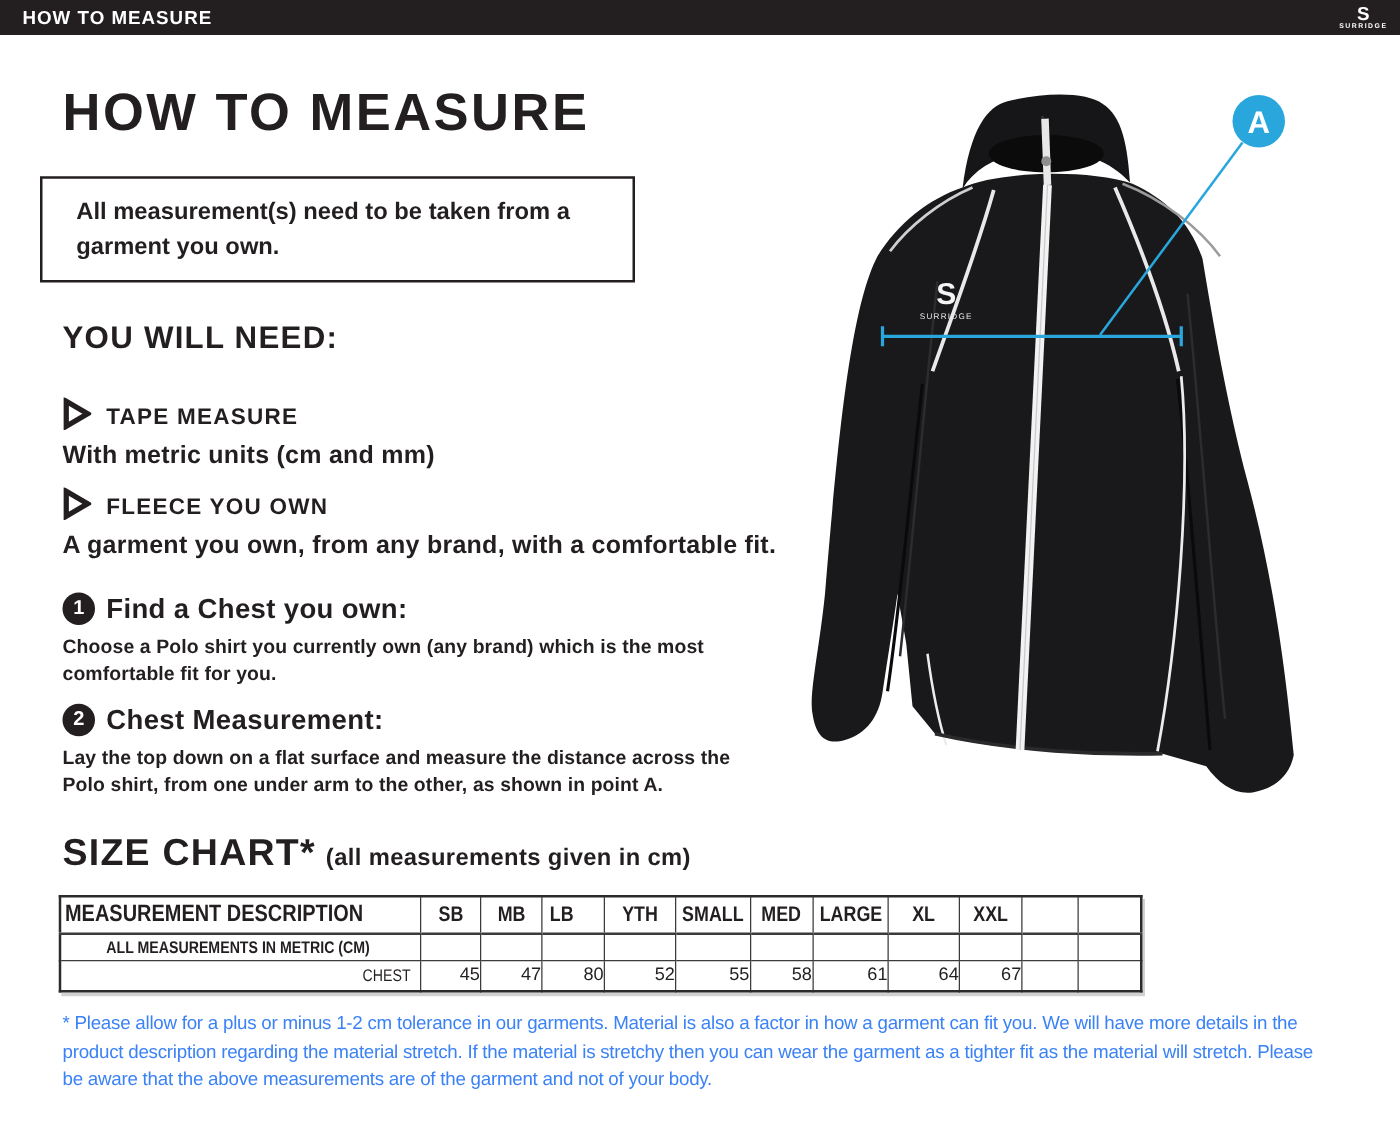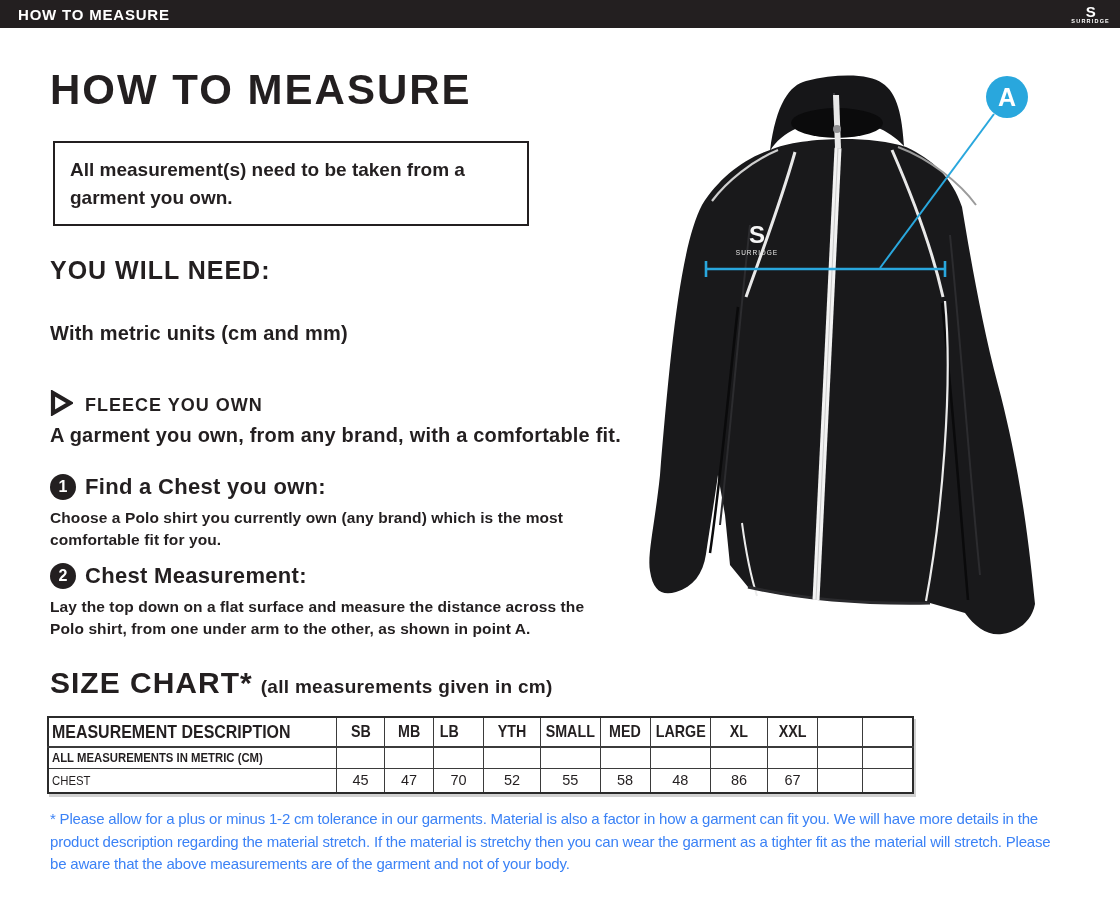--- a/index.html
+++ b/index.html
@@ -10,22 +10,22 @@
   
   .topbar { position:absolute; left:0; top:0; width:1120px; height:28px; background:#231f20;
             display:flex; align-items:center; justify-content:space-between; padding:0 10px 0 18px; }
   .topbar-title { color:#fff; font-size:15px; font-weight:bold; letter-spacing:0.8px; }
   .brand { display:flex; flex-direction:column; align-items:center; line-height:1; margin-top:1px; }
   .brand .s-glyph { color:#fff; font-size:15px; font-weight:bold; line-height:0.9; }
   .brand .brand-name { color:#fff; font-size:5.5px; font-weight:bold; letter-spacing:1.2px; margin-top:1px; }
 
   
   .h1 { position:absolute; left:50px; top:66px; font-size:42px; font-weight:bold; letter-spacing:2px; color:#231f20; }
-  .notice { position:absolute; left:53px; top:141px; width:476px; border:2px solid #231f20;
-            padding:13px 15px; font-size:19px; font-weight:bold; line-height:1.45; }
+  .notice { position:absolute; left:32px; top:141px; width:476px; border:2px solid #231f20;
+            padding:13px 27px; font-size:19px; font-weight:bold; line-height:1.45; }
   .h2 { position:absolute; left:50px; font-size:25px; font-weight:bold; letter-spacing:1px; }
   .h2.need { top:256px; }
 
   .need-item { position:absolute; left:50px; }
   .need-item.tape { top:318px; }
   .need-item.fleece { top:390px; }
   .need-head { display:flex; align-items:center; gap:12px; }
   .need-title { font-size:18px; font-weight:bold; letter-spacing:1px; }
   .need-desc { font-size:20px; font-weight:bold; margin-top:4px; letter-spacing:0.2px; }
 
@@ -39,21 +39,21 @@
   .step-desc { font-size:15.5px; font-weight:bold; line-height:1.42; margin-top:7px; width:560px; letter-spacing:0.1px; }
 
   .sizechart-head { position:absolute; left:50px; top:666px; display:flex; align-items:baseline; gap:8px; }
   .sizechart-title { font-size:30px; font-weight:bold; letter-spacing:1px; }
   .sizechart-sub { font-size:19px; font-weight:bold; letter-spacing:0.3px; }
 
   
   .sc-table-wrap { position:absolute; left:47px; top:716px; }
   table.sc { border-collapse:collapse; table-layout:fixed; background:#fff;
              box-shadow:2px 3px 0 rgba(0,0,0,0.18); }
-  table.sc th, table.sc td { border:1px solid #3b3b3b; padding:0; vertical-align:middle; }
+  table.sc th, table.sc td { border:1px solid #3b3b3b; padding:0; vertical-align:middle;text-align:right; }
   table.sc { border:2px solid #2b2b2b; }
   table.sc thead tr { height:30px; }
   table.sc thead th { font-size:17px; font-weight:bold; text-align:center; border-bottom-width:2px; }
   table.sc thead th.desc-col { text-align:left; padding-left:3px; font-size:19px; }
   table.sc thead th:nth-child(4) { text-align:left; padding-left:4px; }
   tr.metric-row { height:21px; }
   tr.metric-row .row-label { font-size:13.5px; font-weight:bold; padding-left:3px; }
   tr.chest-row { height:25px; }
   tr.chest-row .row-label { font-size:13.5px; font-weight:normal; padding-left:3px; }
   td.val { font-size:14.5px; text-align:center; }
@@ -81,20 +81,28 @@
 
   <div class="h1">HOW TO MEASURE</div>
 
   <div class="notice">
     <span>All measurement(s) need to be taken from a garment you own.</span>
   </div>
 
   <div class="h2 need">YOU WILL NEED:</div>
 
   <div class="need-item tape">
+    <div class="need-head">
+      <span>
+        <svg width="23" height="26" viewBox="0 0 23 26">
+            <polygon points="3,3 3,23 20,13" fill="none" stroke="#231f20" stroke-width="4.2" stroke-linejoin="miter"></polygon>
+          </svg>
+      </span>
+      <span class="need-title">TAPE MEASURE</span>
+    </div>
     <div class="need-desc">With metric units (cm and mm)</div>
   </div>
 
   <div class="need-item fleece">
     <div class="need-head">
       <span>
         <svg width="23" height="26" viewBox="0 0 23 26">
             <polygon points="3,3 3,23 20,13" fill="none" stroke="#231f20" stroke-width="4.2" stroke-linejoin="miter"></polygon>
           </svg>
       </span>
@@ -168,26 +176,26 @@
             <td class="val"></td>
             <td class="val"></td>
             <td class="val"></td>
             <td class="val"></td>
             <td class="val"></td>
           </tr>
           <tr class="chest-row">
             <td class="desc-col row-label"><span class="cond left">CHEST</span></td>
             <td class="val">45</td>
             <td class="val">47</td>
-            <td class="val">70</td>
+            <td class="val">80</td>
             <td class="val">52</td>
             <td class="val">55</td>
             <td class="val">58</td>
-            <td class="val">48</td>
-            <td class="val">86</td>
+            <td class="val">61</td>
+            <td class="val">64</td>
             <td class="val">67</td>
             <td class="val"></td>
             <td class="val"></td>
           </tr>
         </tbody>
     </table>
   </div>
 
   <div class="disclaimer">* Please allow for a plus or minus 1-2 cm tolerance in our garments. Material is also a factor in how a garment can fit you. We will have more details in the product description regarding the material stretch.  If the material is stretchy then you can wear the garment as a tighter fit as the material will stretch.  Please be aware that the above measurements are of the garment and not of your body.</div>
 

